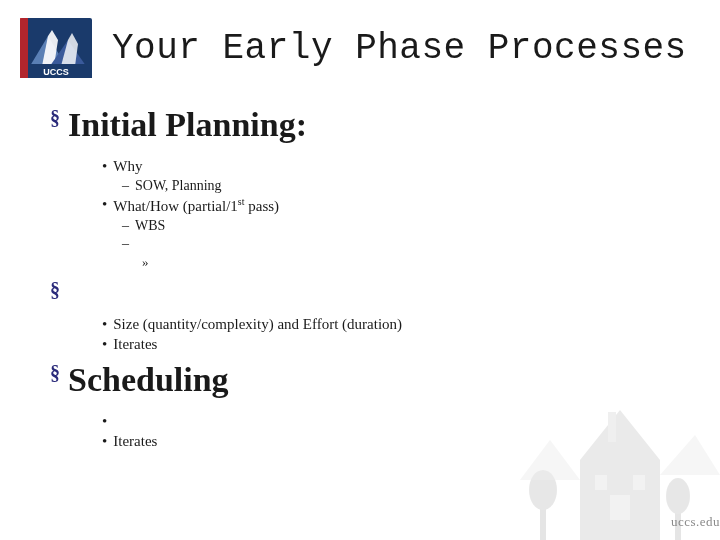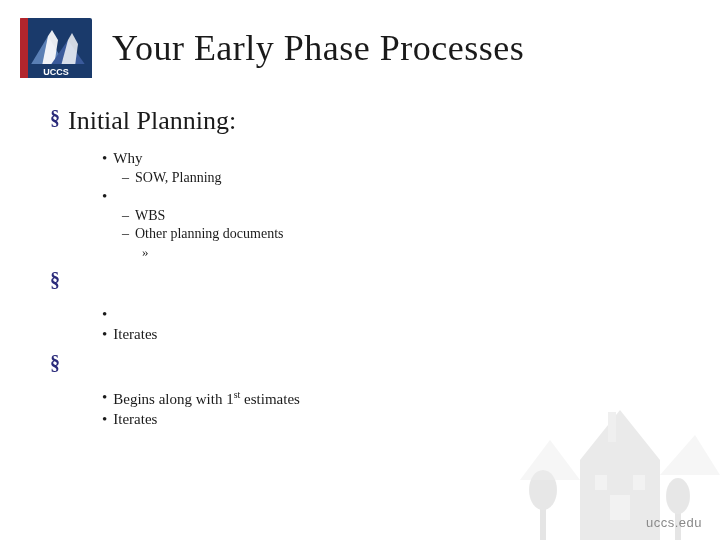--- a/index.html
+++ b/index.html
@@ -39,21 +39,21 @@
     
     .logo-svg {
       width: 72px;
       height: 60px;
     }
 
     .slide-title {
       font-size: 36px;
       font-weight: normal;
       color: #1a1a1a;
-      font-family: Liberation Serif, serif;
+      font-family: Liberation Mono, monospace;
       letter-spacing: 0.5px;
     }
 
     
     .content {
       padding: 10px 40px 10px 50px;
     }
 
     
     .section-item {
@@ -65,23 +65,23 @@
 
     .section-bullet {
       font-size: 20px;
       color: #2a2a7a;
       margin-right: 8px;
       margin-top: 1px;
       font-weight: bold;
     }
 
     .section-title {
-      font-size: 26px;
-      color: #1a1a1a;
-      font-weight: normal;
+      font-size: 34px;
+      color: #1a1a1a;
+      font-weight: bold;
       font-family: Georgia, serif;
     }
 
     
     .sub-list {
       margin-left: 52px;
       margin-bottom: 4px;
     }
 
     .bullet-item {
@@ -137,24 +137,24 @@
       right: 0;
       width: 200px;
       height: 140px;
       opacity: 0.15;
     }
 
     
     .watermark {
       position: absolute;
       bottom: 10px;
-      right: 18px;
+      right: 0;
       font-size: 13px;
       color: #8a8a8a;
-      font-family: Liberation Sans, sans-serif;
+      font-family: Liberation Serif, serif;
       letter-spacing: 0.5px;
     }
 
     .section-group {
       margin-bottom: 6px;
     }
   </style>
 </head>
 <body>
 
@@ -194,58 +194,59 @@
           <span class="bullet-dot">•</span>
           <span>Why</span>
         </div>
         <div class="dash-sub">
           <span class="dash-char">–</span>
           <span>SOW, Planning</span>
         </div>
 
         <div class="bullet-item">
           <span class="bullet-dot">•</span>
+          <span>What/How (partial/1<sup>st</sup> pass)</span>
         </div>
         <div class="dash-sub">
           <span class="dash-char">–</span>
           <span>WBS</span>
         </div>
         <div class="dash-sub">
           <span class="dash-char">–</span>
-          <span>Other planning documents</span>
         </div>
         <div class="arrow-sub">
           <span class="arrow-char">»</span>
         </div>
       </div>
     </div>
 
     <div class="section-group">
       <div class="section-item">
         <span class="section-bullet">§</span>
       </div>
       <div class="sub-list">
         <div class="bullet-item">
           <span class="bullet-dot">•</span>
+          <span>Size (quantity/complexity) and Effort (duration)</span>
         </div>
         <div class="bullet-item">
           <span class="bullet-dot">•</span>
           <span>Iterates</span>
         </div>
       </div>
     </div>
 
     <div class="section-group">
       <div class="section-item">
         <span class="section-bullet">§</span>
+        <span class="section-title">Scheduling</span>
       </div>
       <div class="sub-list">
         <div class="bullet-item">
           <span class="bullet-dot">•</span>
-          <span>Begins along with 1<sup>st</sup> estimates</span>
         </div>
         <div class="bullet-item">
           <span class="bullet-dot">•</span>
           <span>Iterates</span>
         </div>
       </div>
     </div>
 
   </div>
 

